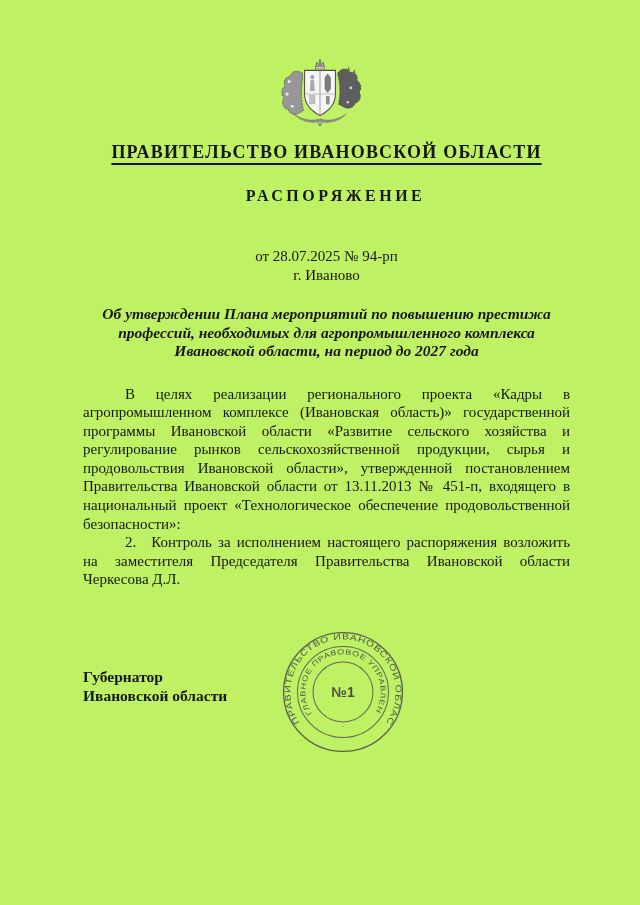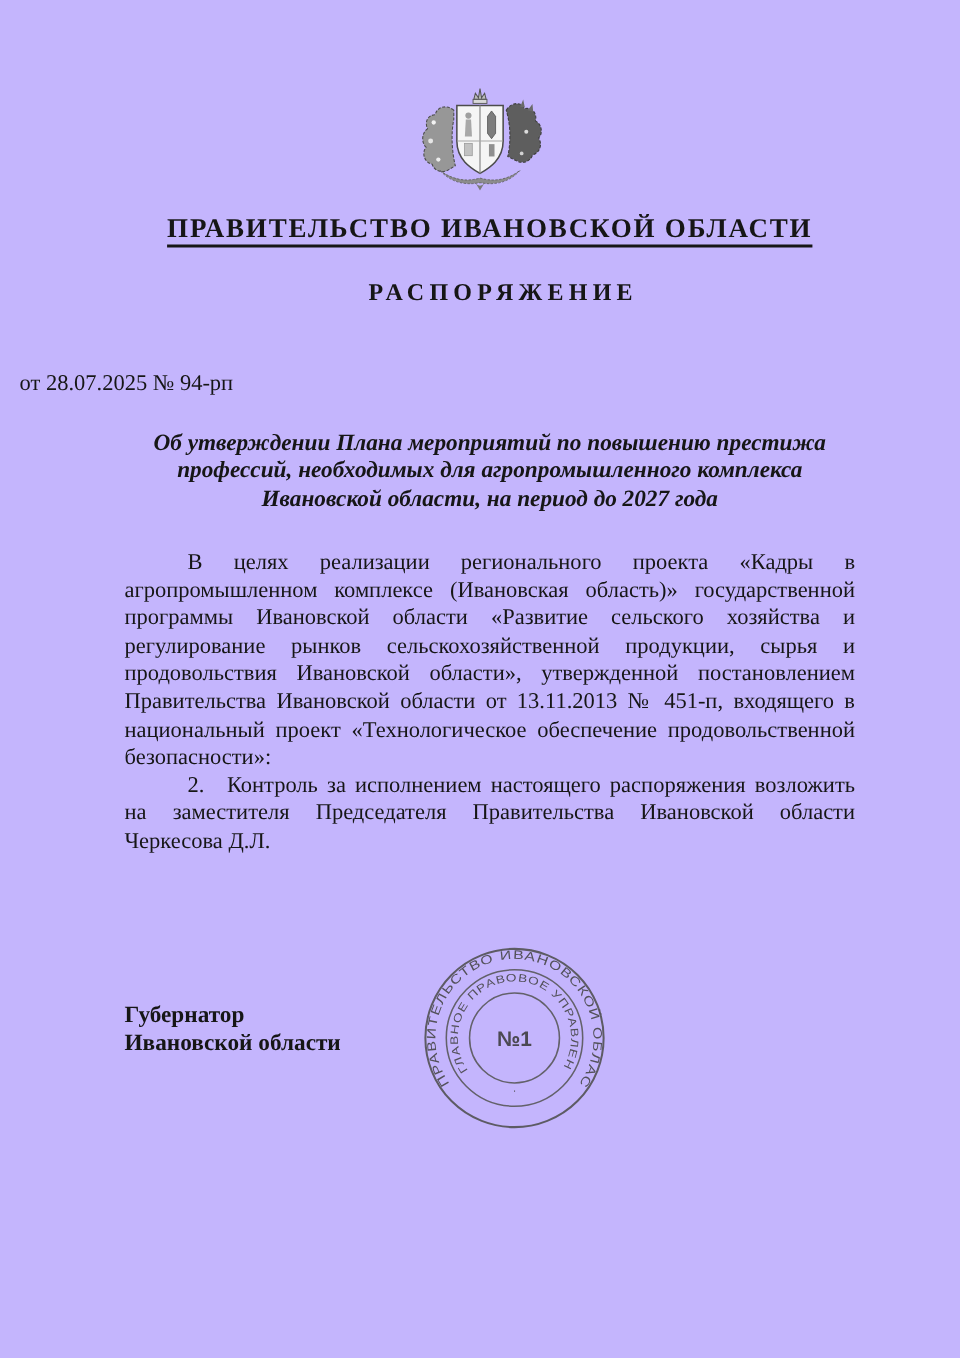--- a/index.html
+++ b/index.html
@@ -1,20 +1,20 @@
 <!DOCTYPE html>
 <html lang="ru"><head>
 <meta charset="utf-8">
 <style>
   html, body { margin: 0; padding: 0; background: #ffffff; }
   .page {
     position: relative;
     width: 640px;
     height: 905px;
-    background: #c4b5fd;
+    background: #bef264;
     color: #161616;
     font-family: "Liberation Serif", "DejaVu Serif", serif;
     overflow: hidden;
     margin: 0 auto;
   }
   .emblem-wrap {
     padding-top: 57px;
     display: flex;
     justify-content: center;
   }
@@ -31,21 +31,21 @@
   }
   .doc-type {
     margin: 24px 0 0 0;
     text-align: center;
     font-size: 16px;
     font-weight: bold;
     letter-spacing: 3.5px;
     padding-left: 31px;
   }
   .date-line, .city-line {
-    text-align: left;
+    text-align: center;
     font-size: 15px;
     line-height: 18.5px;
     padding-left: 13px;
   }
   .date-line { margin-top: 42px; }
   .doc-title {
     margin: 21px auto 0 auto;
     width: 460px;
     text-align: center;
     font-size: 15.5px;
@@ -128,20 +128,21 @@
 
       <path d="M22,55 Q34,64 48,60 Q62,64 74,55 Q64,66 48,63 Q32,66 22,55 Z" fill="#8c8c8c" stroke="#5a5a5a" stroke-width="0.5" stroke-dasharray="1.5 1"></path>
       <path d="M45,63 q3,4 6,0 l-3,5 z" fill="#7b7b7b"></path>
     </svg>
   </div>
 
   <h1 class="org-name">ПРАВИТЕЛЬСТВО ИВАНОВСКОЙ ОБЛАСТИ</h1>
   <h2 class="doc-type">РАСПОРЯЖЕНИЕ</h2>
 
   <div class="date-line">от 28.07.2025 № 94-рп</div>
+  <div class="city-line">г. Иваново</div>
 
   <div class="doc-title">Об утверждении Плана мероприятий по повышению престижа профессий, необходимых для агропромышленного комплекса Ивановской области, на период до 2027 года</div>
 
   <div class="body-text">
     <p>В целях реализации регионального проекта «Кадры в агропромышленном комплексе (Ивановская область)» государственной программы Ивановской области «Развитие сельского хозяйства и регулирование рынков сельскохозяйственной продукции, сырья и продовольствия Ивановской области», утвержденной постановлением Правительства Ивановской области от 13.11.2013 № 451-п, входящего в национальный проект «Технологическое обеспечение продовольственной безопасности»:</p>
     <p>2. Контроль за исполнением настоящего распоряжения возложить на заместителя Председателя Правительства Ивановской области Черкесова Д.Л.</p>
   </div>
 
   <div class="signature-row">
     <div class="sig-position">Губернатор

